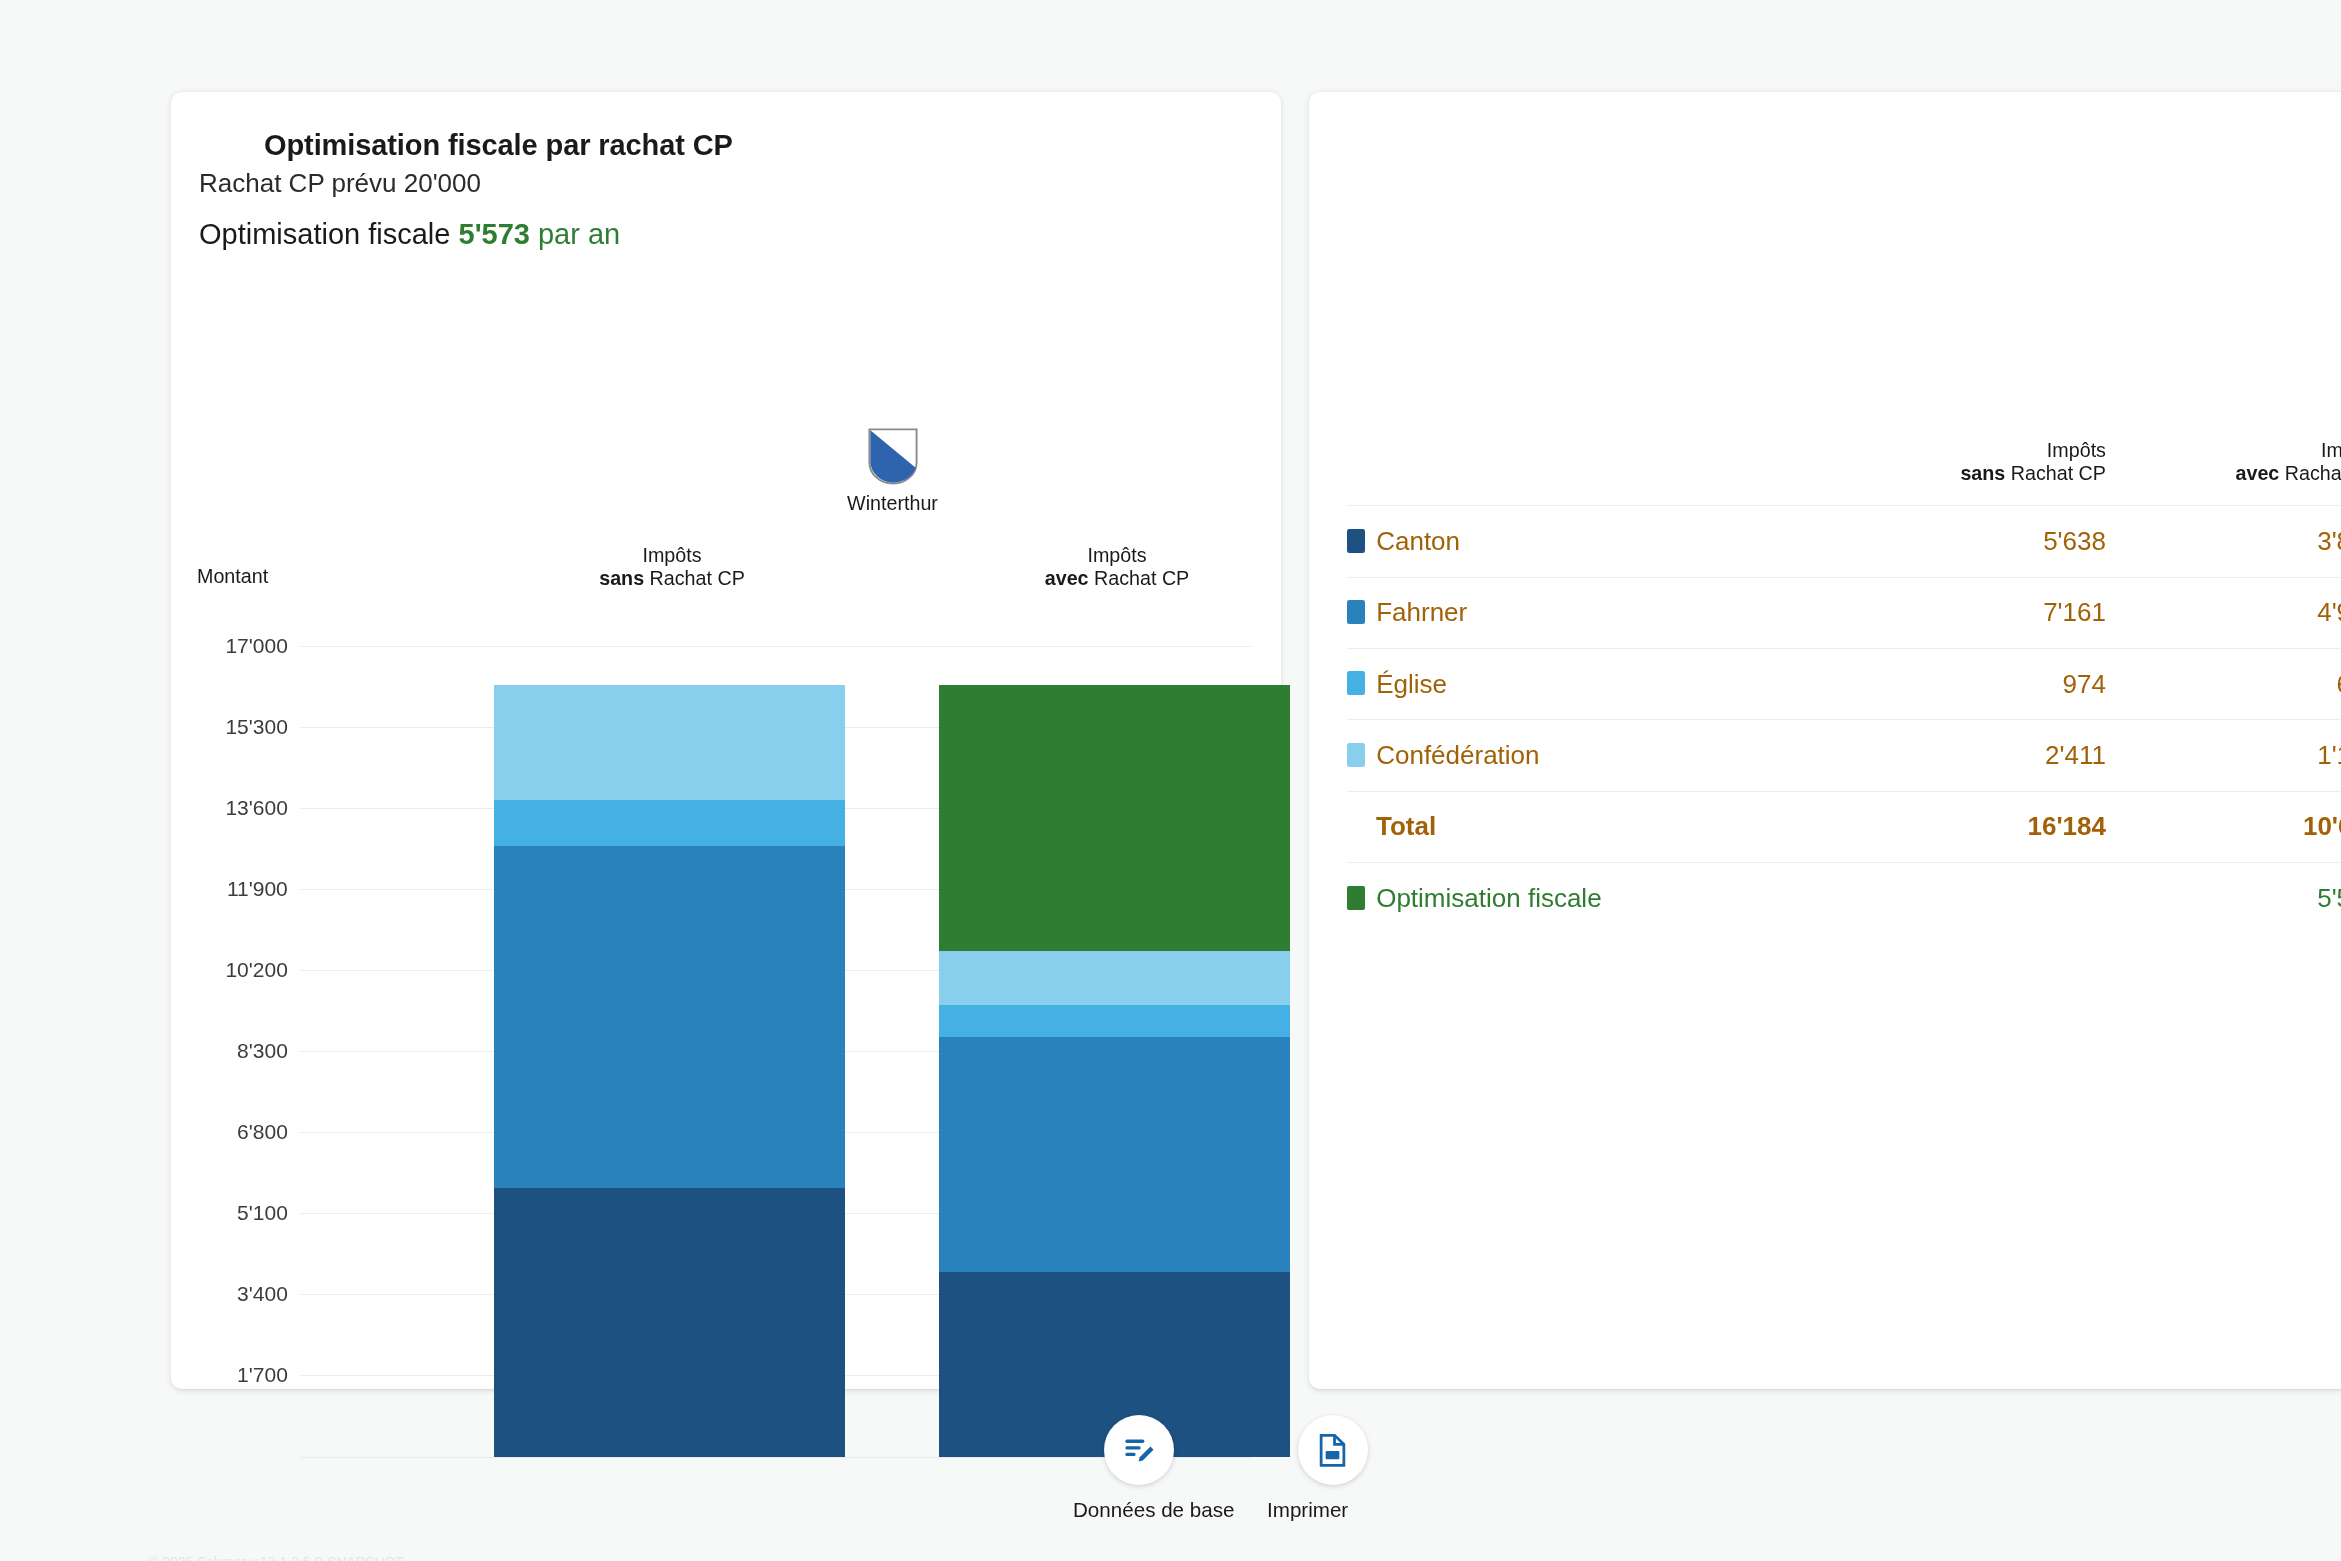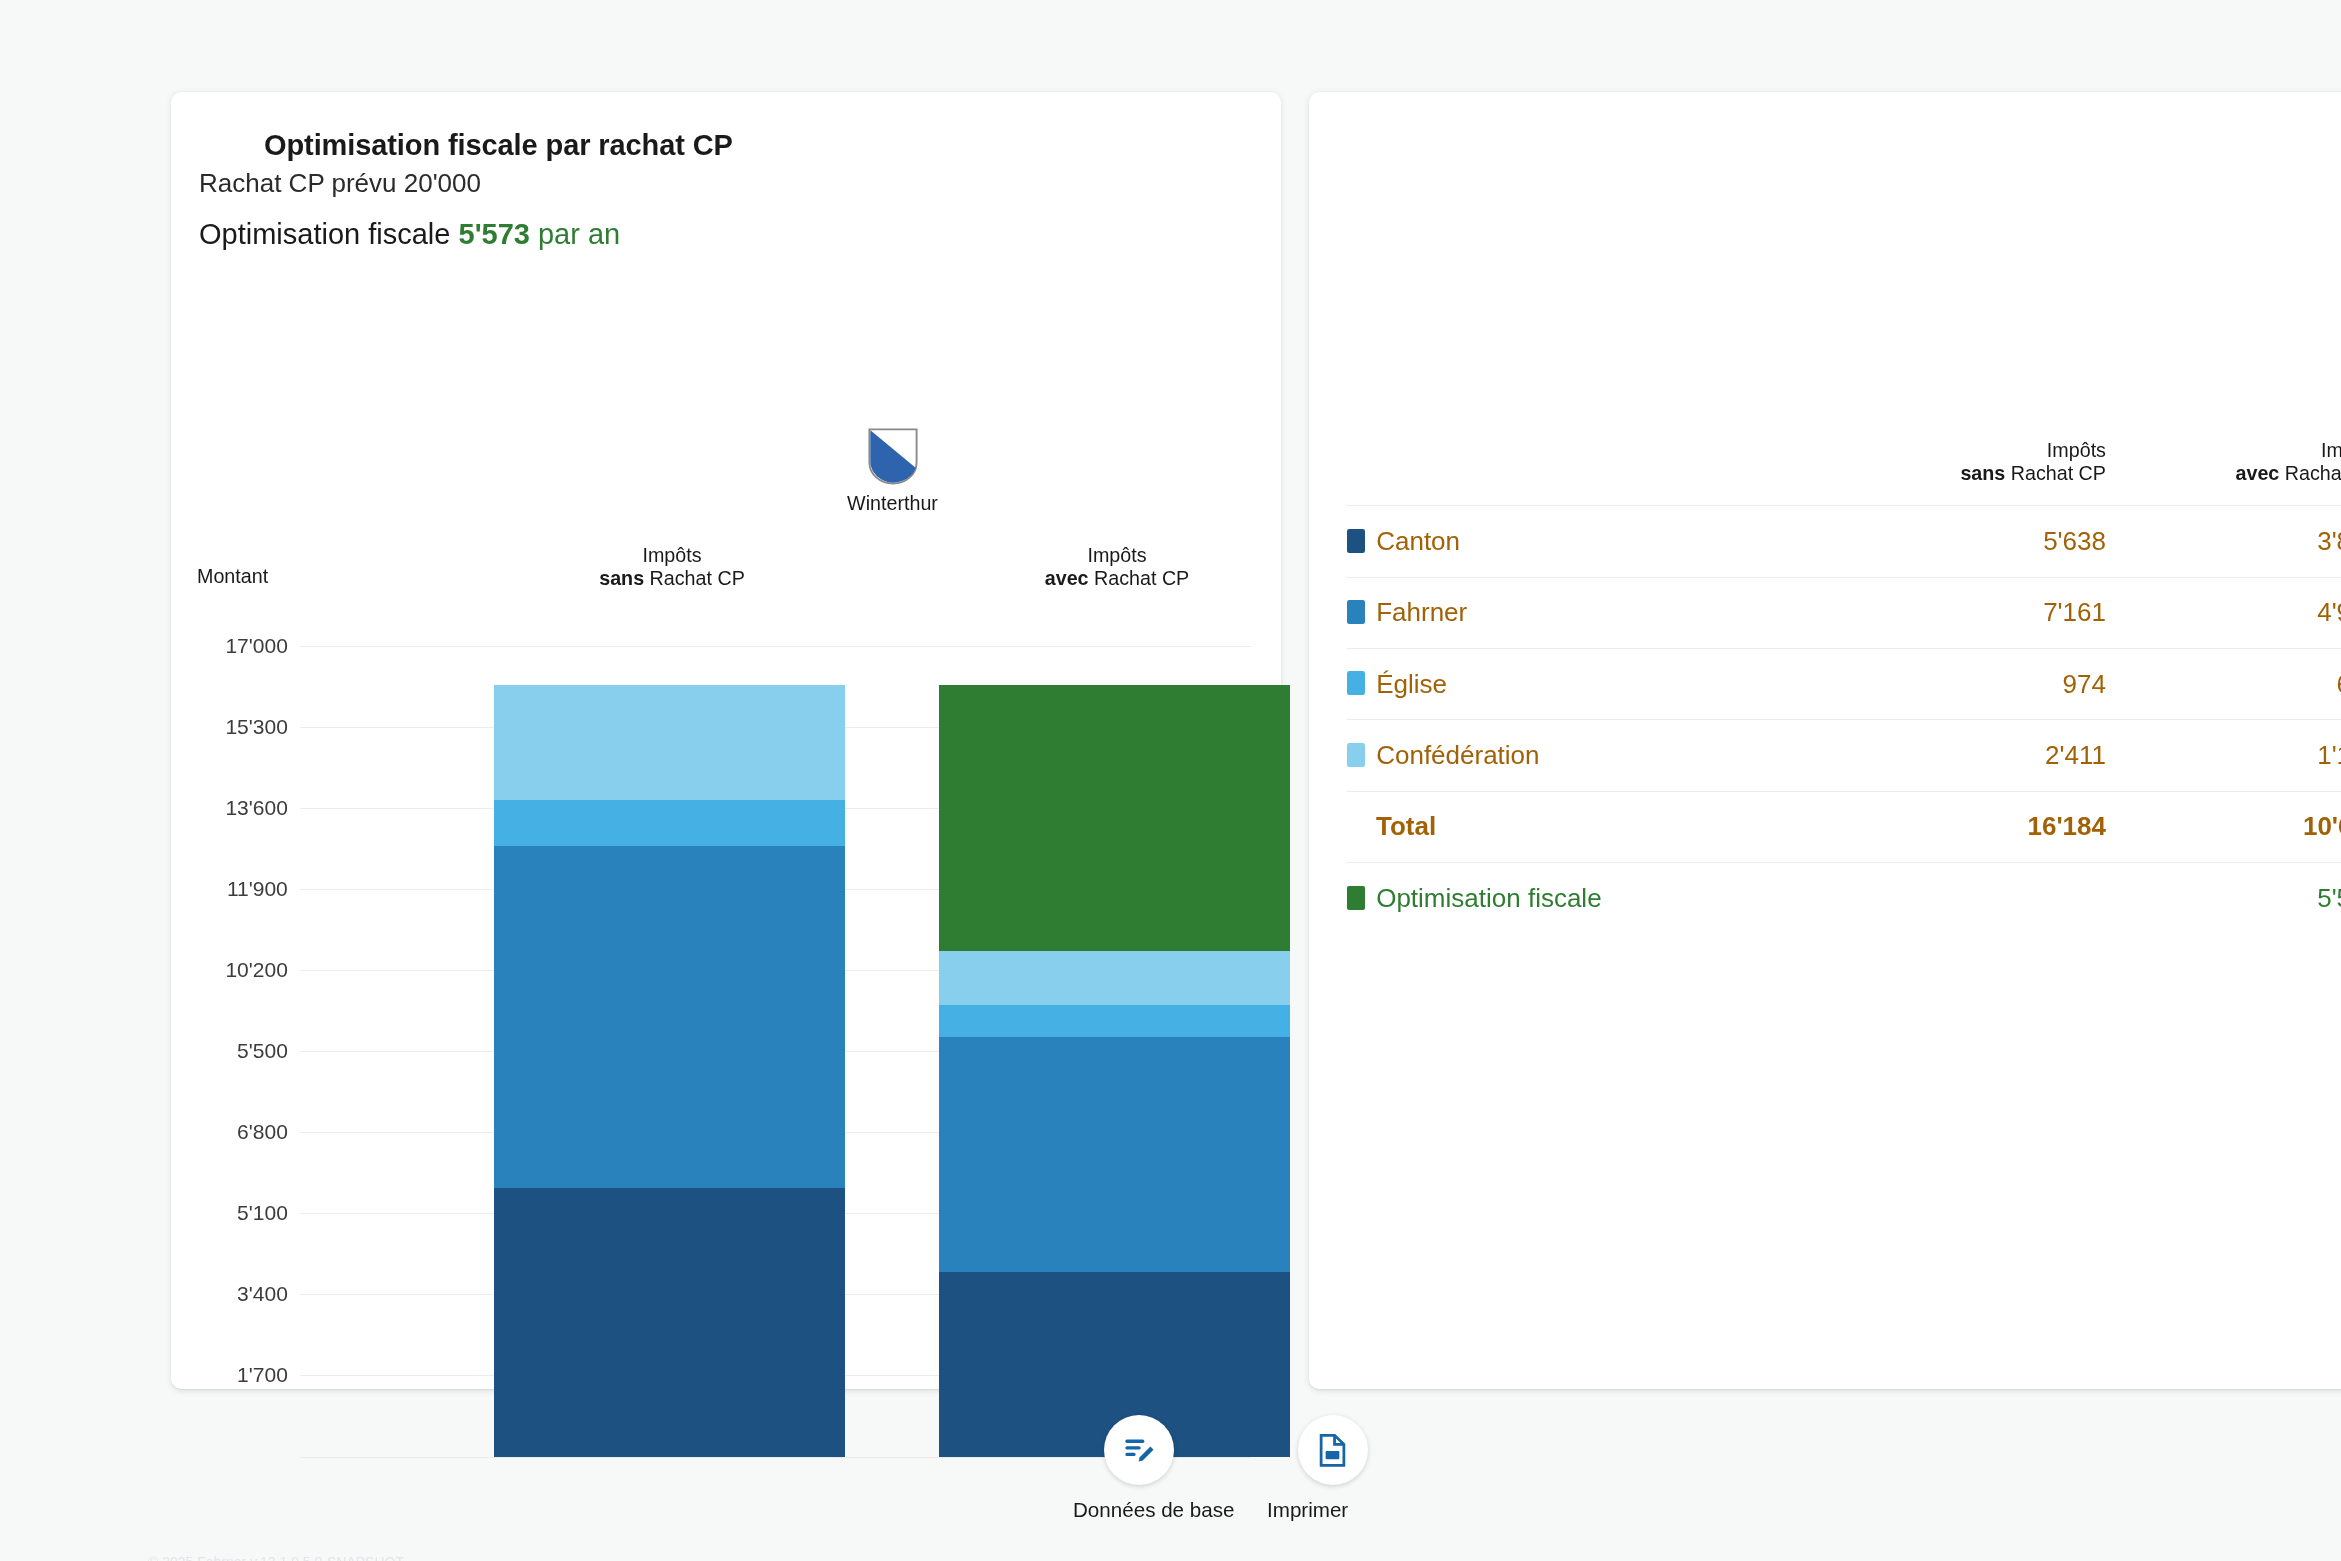--- a/index.html
+++ b/index.html
@@ -168,21 +168,21 @@
           <div class="ytick" style="top: 41px;">17'000</div>
           <div class="gridline" style="top: 122px;"></div>
           <div class="ytick" style="top: 122px;">15'300</div>
           <div class="gridline" style="top: 203px;"></div>
           <div class="ytick" style="top: 203px;">13'600</div>
           <div class="gridline" style="top: 284px;"></div>
           <div class="ytick" style="top: 284px;">11'900</div>
           <div class="gridline" style="top: 365px;"></div>
           <div class="ytick" style="top: 365px;">10'200</div>
           <div class="gridline" style="top: 446px;"></div>
-          <div class="ytick" style="top: 446px;">5'500</div>
+          <div class="ytick" style="top: 446px;">8'300</div>
           <div class="gridline" style="top: 527px;"></div>
           <div class="ytick" style="top: 527px;">6'800</div>
           <div class="gridline" style="top: 608px;"></div>
           <div class="ytick" style="top: 608px;">5'100</div>
           <div class="gridline" style="top: 689px;"></div>
           <div class="ytick" style="top: 689px;">3'400</div>
           <div class="gridline" style="top: 770px;"></div>
           <div class="ytick" style="top: 770px;">1'700</div>
           <div class="gridline" style="top: 852px; background: rgb(235, 235, 236);"></div>
         </div>

